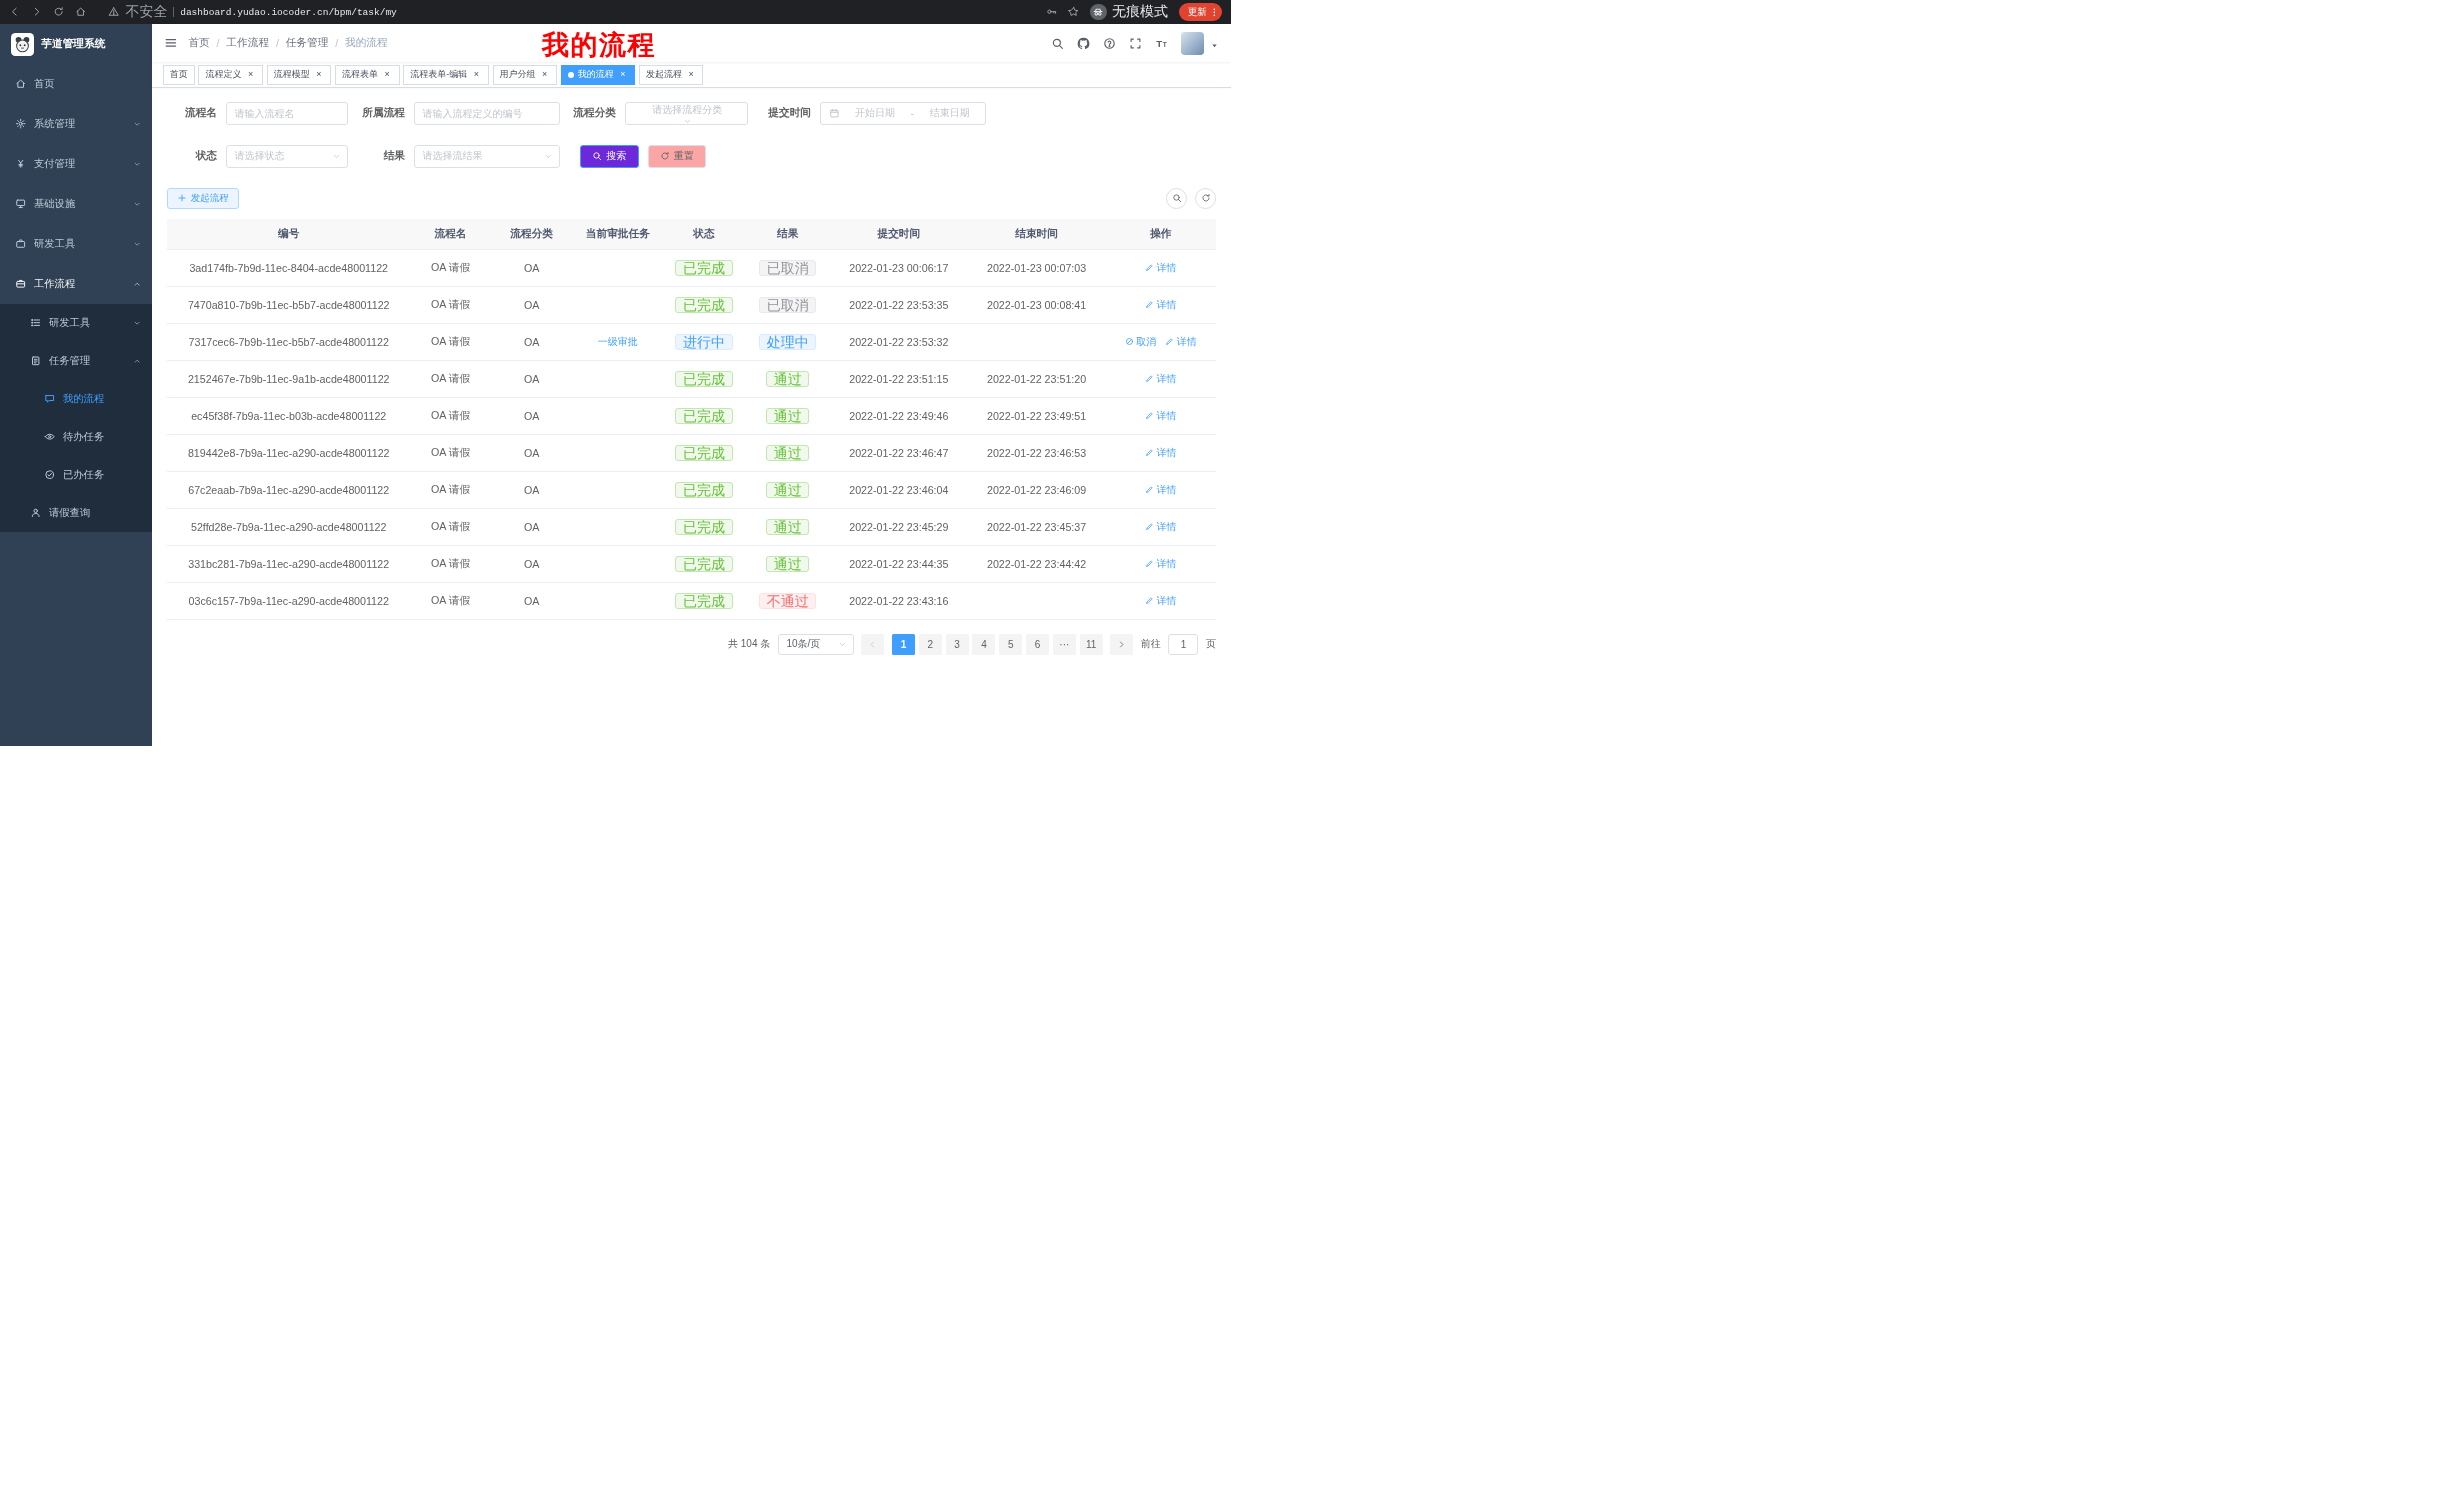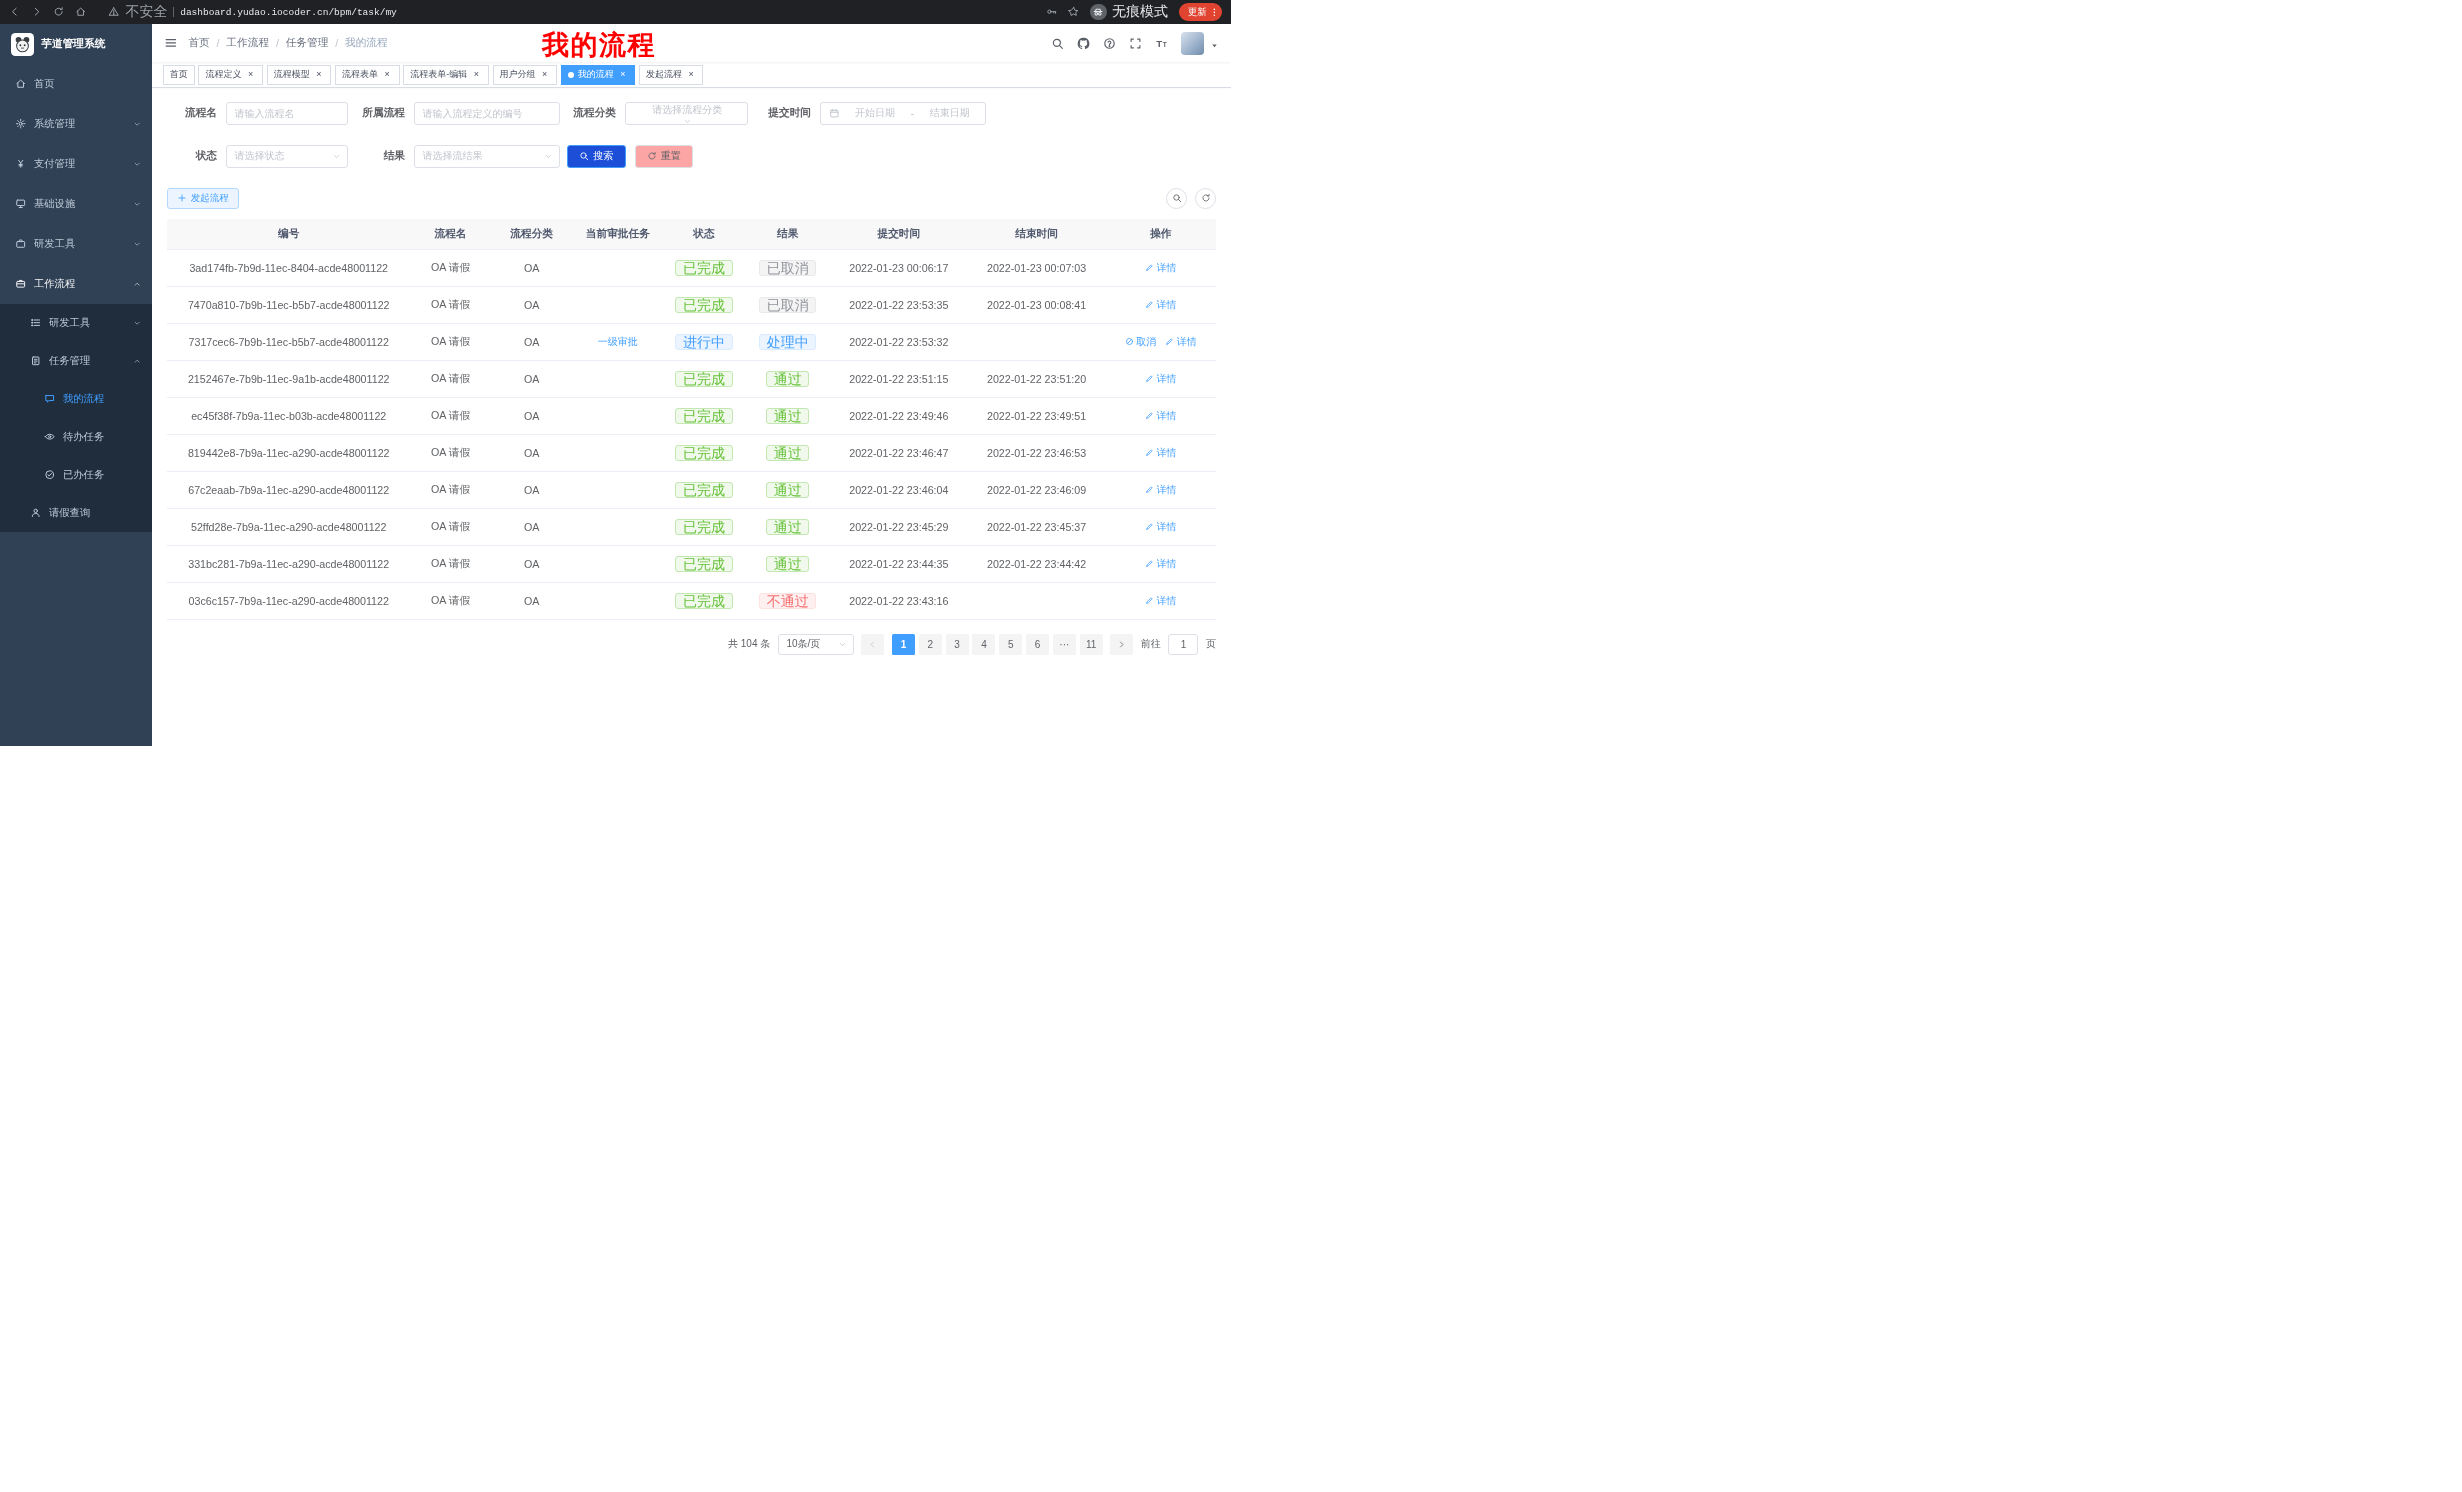--- a/index.html
+++ b/index.html
@@ -71,21 +71,21 @@
   .f-select{padding:0 6px 0 7.6px;justify-content:space-between;cursor:pointer;}
   .f-select .ph{font-size:10px;color:#c0c4cc;}
   .sel-arrow{width:9px;height:9px;color:#c0c4cc;display:inline-flex;flex:none;}
   .f-date{padding:0 7.6px;gap:8px;cursor:pointer;}
   .f-date .cal{width:10.7px;height:10.7px;color:#c0c4cc;display:inline-flex;flex:none;}
   .f-date .ph{font-size:10px;color:#c0c4cc;flex:1;text-align:center;white-space:nowrap;}
   .f-date .dsep{font-size:10px;color:#c0c4cc;}
   .iw160{width:122px;}.iw192{width:146px;}.iw162{width:123px;flex-direction:column;}.iw218{width:166px;}
   .btn{height:23px;border-radius:3px;font-size:10px;display:inline-flex;align-items:center;gap:3.8px;padding:0 11.4px;cursor:pointer;border:0.8px solid transparent;font-family:inherit;}
   .btn-icon{width:10px;height:10px;display:inline-flex;flex:none;}
-  .btn-primary{background:#1d4ed8;border-color:#409EFF;color:#fff;margin-left:7px;}
+  .btn-primary{background:#6d28d9;border-color:#409EFF;color:#fff;margin-left:20px;}
   .btn-default{background:#fca5a5;border-color:#dcdfe6;color:#606266;margin-left:9px;}
   .toolbar-row{display:flex;align-items:center;justify-content:space-between;margin-bottom:10.7px;}
   .btn-plain{height:21px;background:#ecf5ff;border:0.8px solid #b3d8ff;color:#409EFF;border-radius:3px;font-size:9.5px;display:inline-flex;align-items:center;gap:3.8px;padding:0 9px;cursor:pointer;font-family:inherit;}
   .tool-icons{display:flex;gap:7.6px;}
   .btn-circle{width:21px;height:21px;border-radius:50%;border:0.8px solid #dcdfe6;background:#fff;color:#606266;display:inline-flex;align-items:center;justify-content:center;cursor:pointer;}
 
   
   .data-table{width:100%;border-collapse:collapse;table-layout:fixed;}
   .data-table th{height:30px;background:#f8f8f9;color:#515a6e;font-size:10.7px;font-weight:700;border-bottom:0.8px solid #ebeef5;text-align:center;white-space:nowrap;}
   .data-table td{height:37px;border-bottom:0.8px solid #ebeef5;font-size:10.7px;color:#606266;text-align:center;white-space:nowrap;overflow:hidden;}

